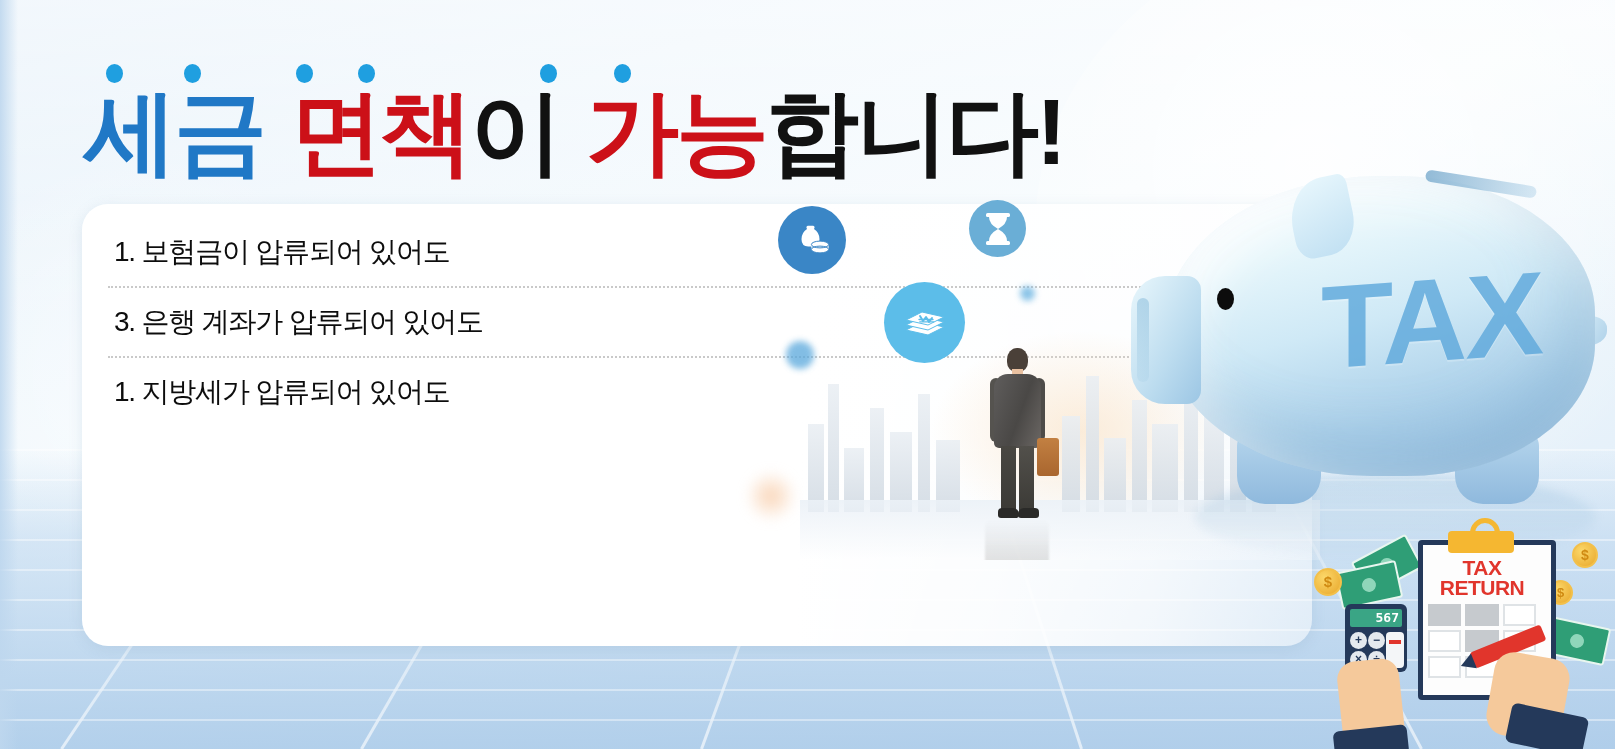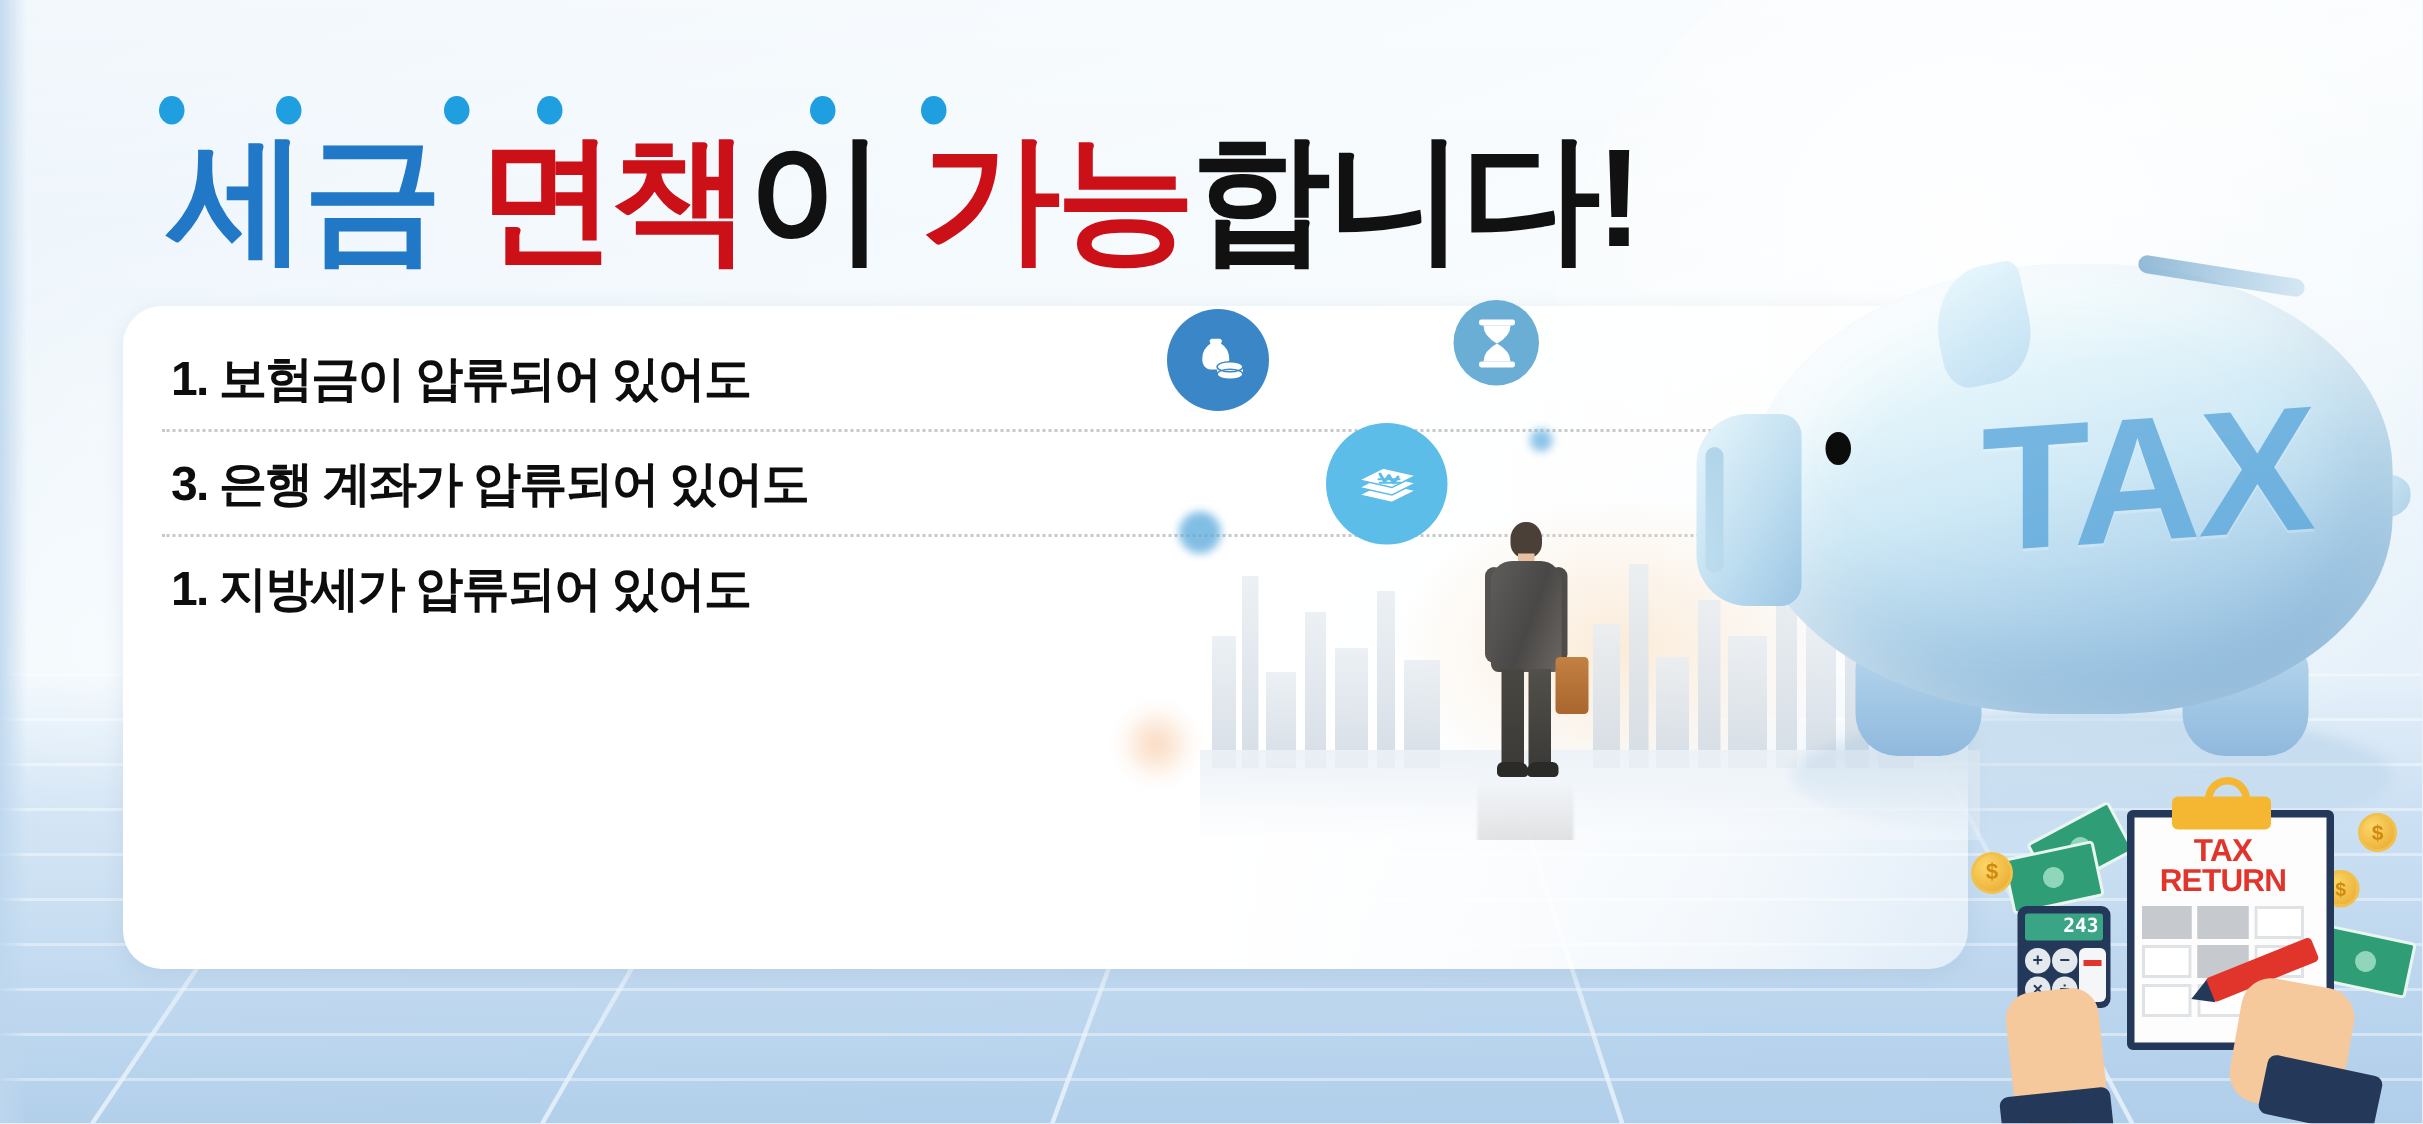--- a/index.html
+++ b/index.html
@@ -51,36 +51,36 @@
   #headline-wrap{position:absolute;left:84px;top:62px;width:980px;height:120px;}
   #headline-dots{position:absolute;left:0;top:0;width:900px;height:26px;}
   .h-dot{position:absolute;width:17px;height:19px;border-radius:50%;background:#1f9fe0;top:2px;}
   #headline{
     position:absolute;left:0;top:24px;
     font-size:93px;line-height:1.0;font-weight:900;letter-spacing:-3px;
     white-space:nowrap;
     font-family:"Liberation Sans","DejaVu Sans",sans-serif;
   }
   #headline .seg{display:inline-block;}
-  .c-blue{color:#2078c6;margin-left:28px;}
+  .c-blue{color:#2078c6;}
   .c-red{color:#cc1018;}
   .c-black{color:#111111;}
   .sp{display:inline-block;width:26px;}
 
   
   #list-card{
     position:absolute;left:82px;top:204px;width:1230px;height:442px;
     border-radius:26px;
     background:linear-gradient(90deg,#ffffff 0%,#ffffff 58%,rgba(255,255,255,.93) 74%,rgba(255,255,255,.80) 87%,rgba(255,255,255,.52) 100%);
     box-shadow:0 3px 14px rgba(120,150,180,.16);
   }
   #list{position:absolute;left:26px;top:14px;width:1200px;list-style:none;margin:0;padding:0;}
   #list li{
     height:68px;line-height:68px;
-    font-size:32px;font-weight:700;color:#0d0d0d;letter-spacing:-1.2px;
+    font-size:28px;font-weight:400;color:#0d0d0d;letter-spacing:-1.2px;
     white-space:nowrap;
     border-bottom:2px dotted #c9c9c9;
     padding-left:6px;
   }
   #list li:last-child{border-bottom:none;}
 
   
   .circ-icon{position:absolute;border-radius:50%;display:flex;align-items:center;justify-content:center;}
   #icon-moneybag{left:778px;top:206px;width:68px;height:68px;background:#3a86c6;}
   #icon-hourglass{left:969px;top:200px;width:57px;height:57px;background:#6aaed6;}
@@ -370,21 +370,21 @@
       <div></div>
       <div></div>
       <div class="filled"></div>
       <div></div>
       <div></div>
       <div></div>
       <div></div>
     </div>
 
     <div id="calculator">
-      <div id="calc-screen">243</div>
+      <div id="calc-screen">567</div>
       <span class="calc-key" style="left:5px;top:28px;">+</span>
       <span class="calc-key" style="left:23px;top:28px;">−</span>
       <span class="calc-key" style="left:5px;top:47px;">×</span>
       <span class="calc-key" style="left:23px;top:47px;">÷</span>
       <span id="calc-red"></span>
     </div>
 
     <div id="pen"></div>
     <div class="hand" id="hand-l"></div>
     <div id="hand-l-cuff"></div>

